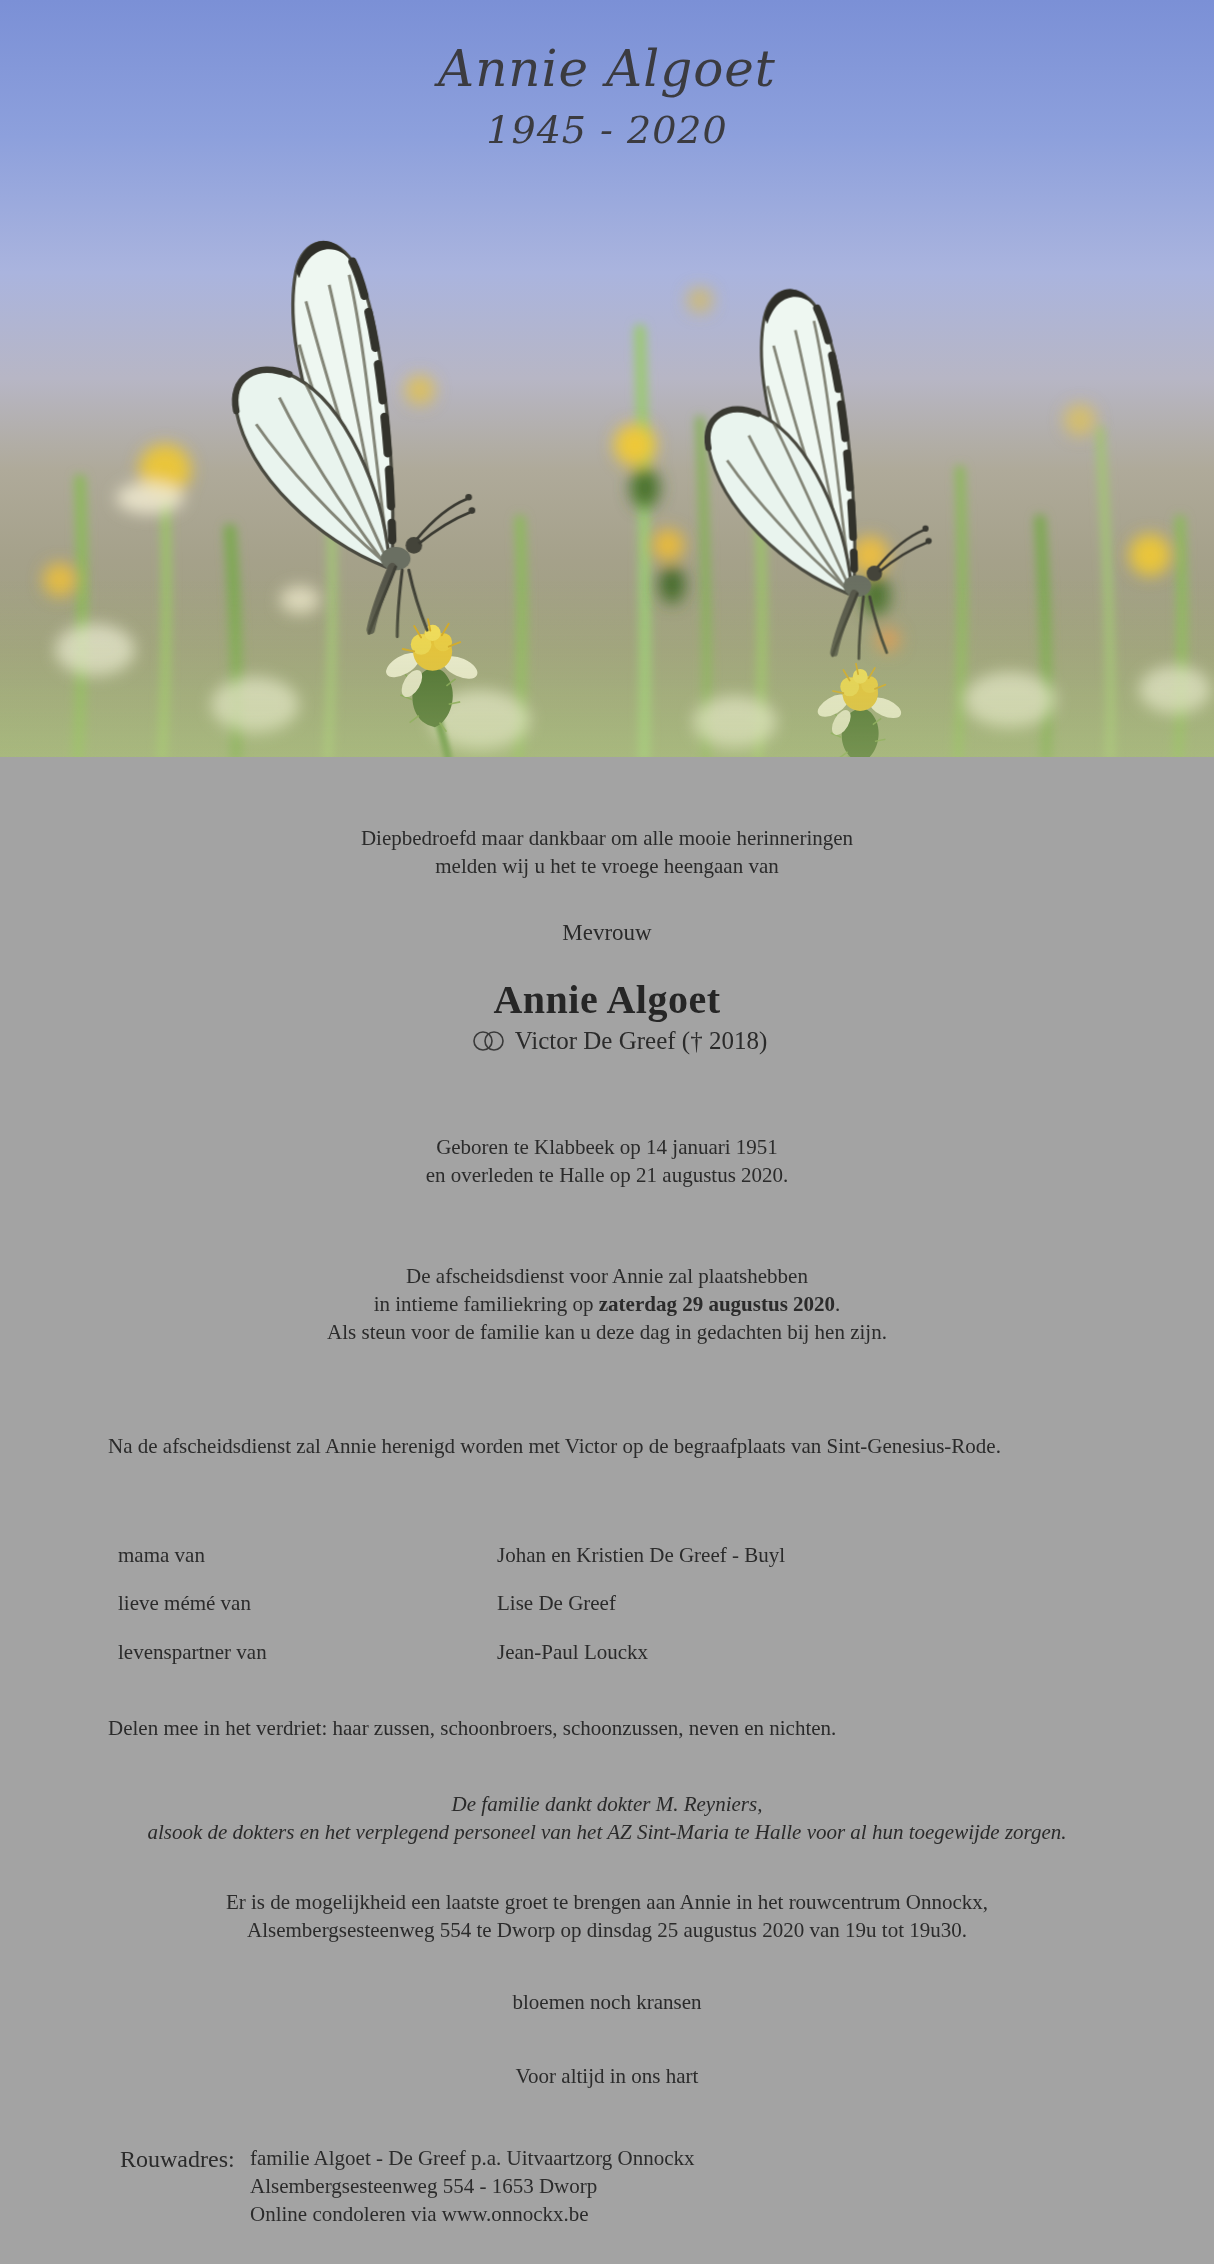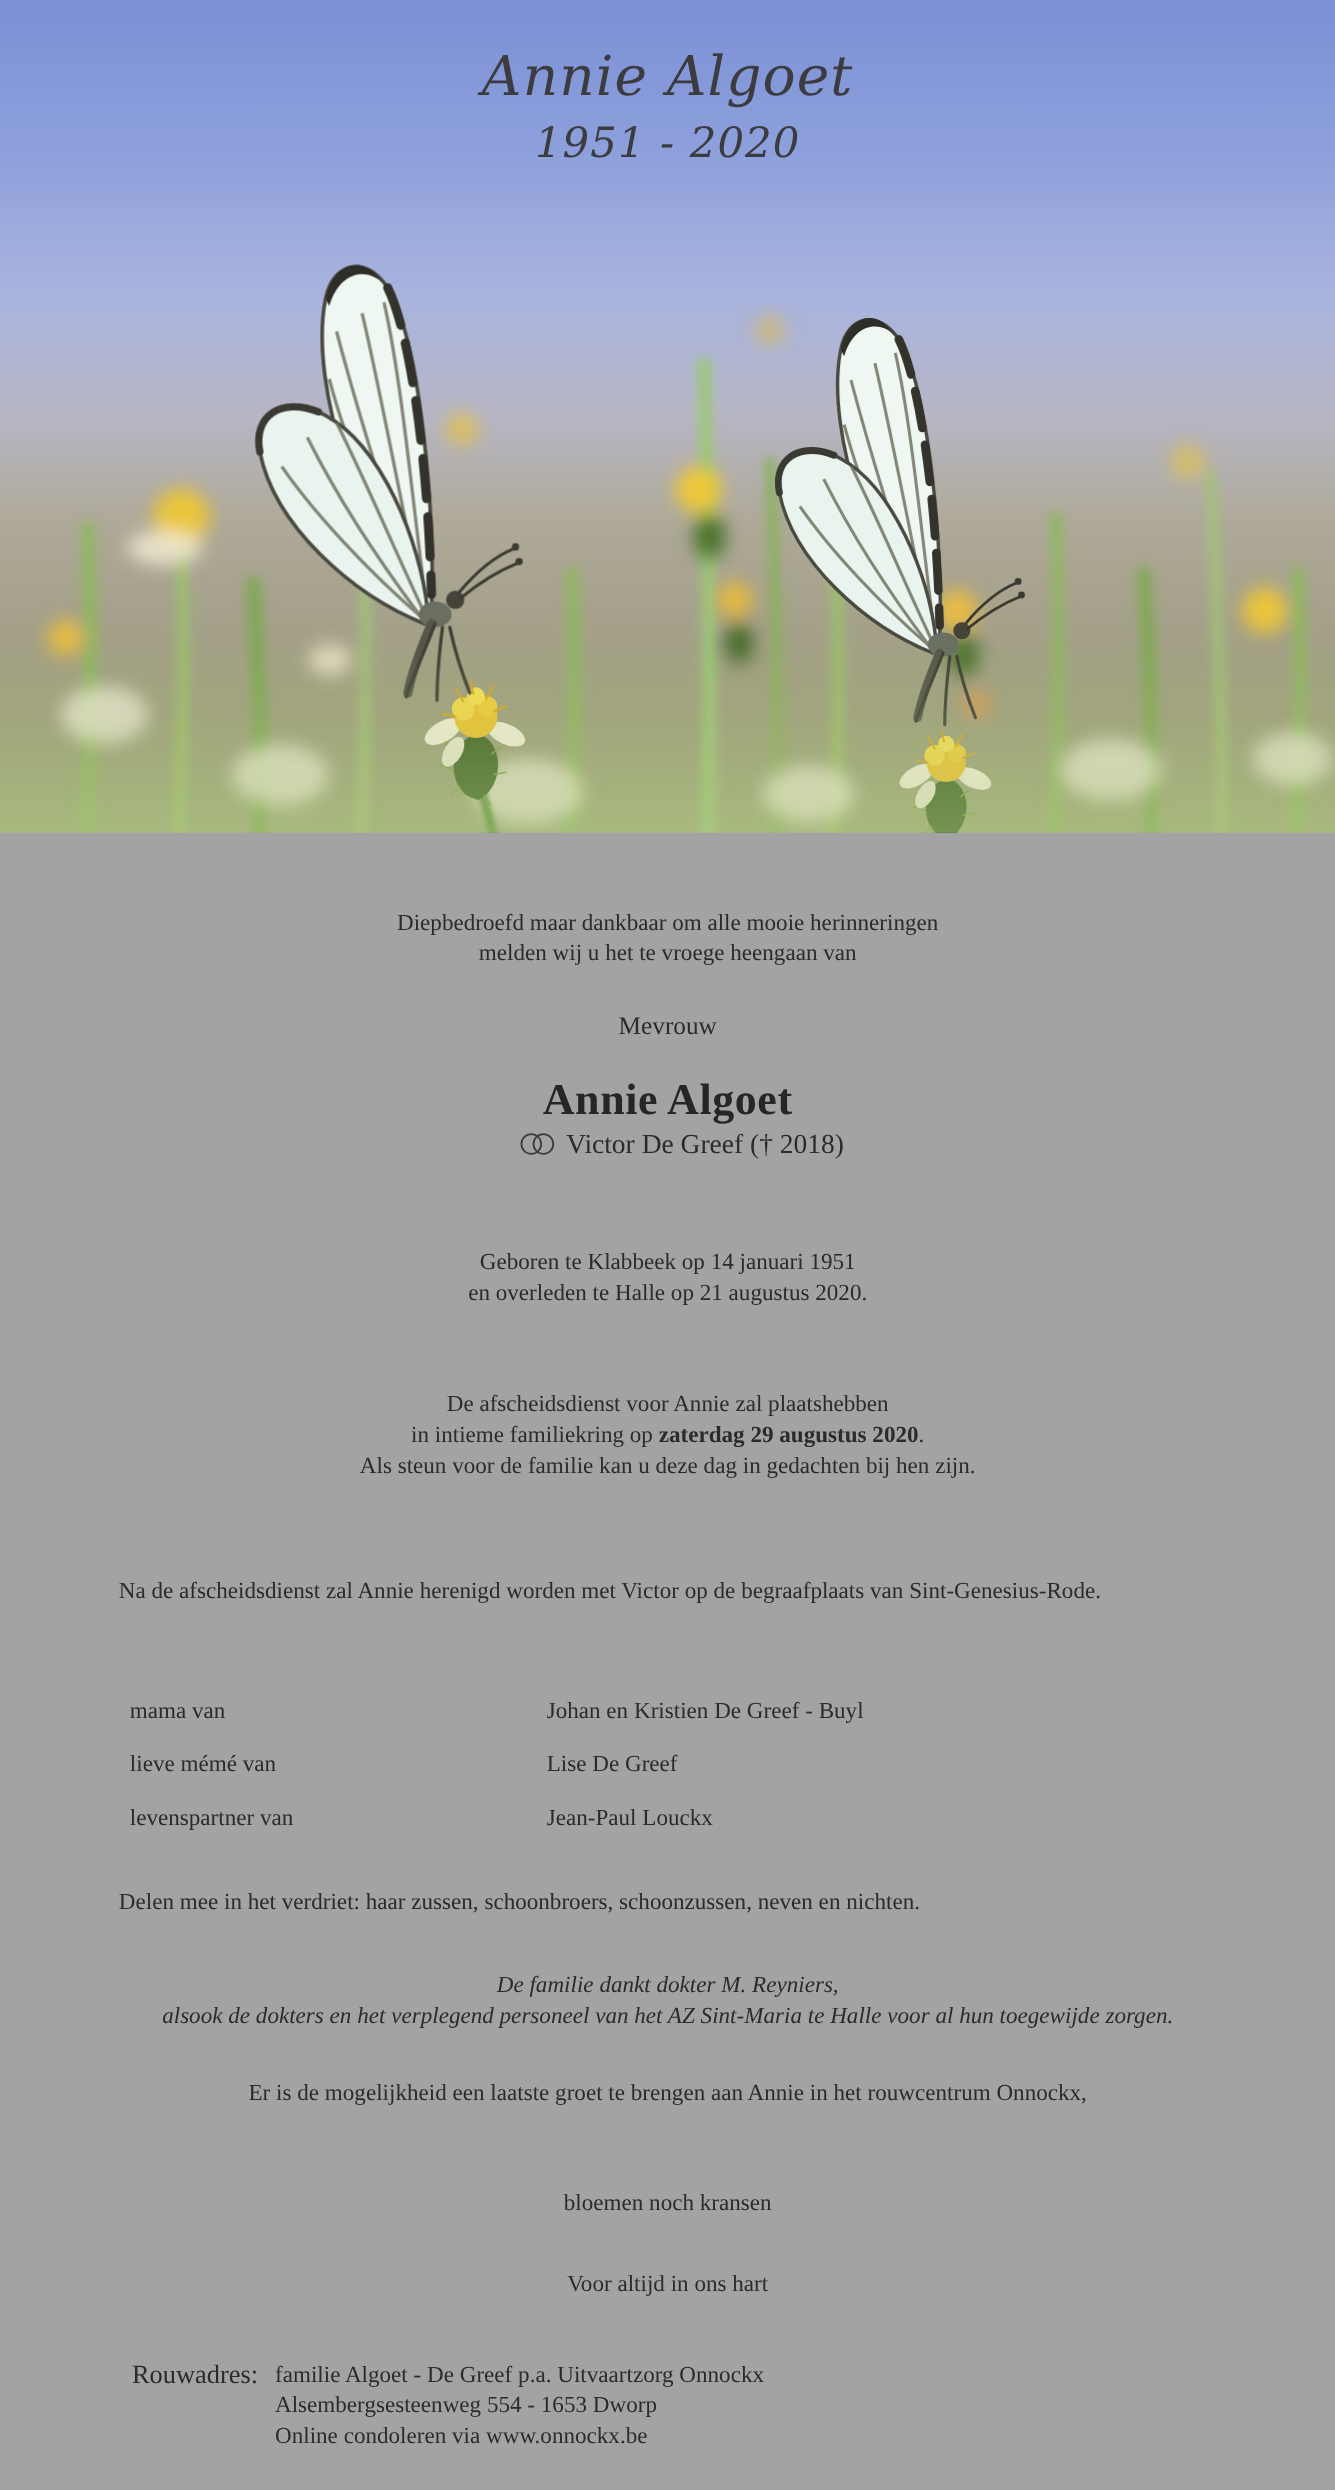--- a/index.html
+++ b/index.html
@@ -182,21 +182,21 @@
       <use href="#tridax-flower" transform="translate(428,672) scale(1.15)"></use>
       <use href="#tridax-flower" transform="translate(856,712) scale(1.05)"></use>
 
       <use href="#butterfly" transform="translate(120,215) scale(1.66)"></use>
       <use href="#butterfly" transform="translate(600,265) scale(1.55)"></use>
 
       <rect x="0" y="580" width="1214" height="177" fill="url(#bottomGreen)"></rect>
     </svg>
 
     <div class="abs center photo-title">Annie Algoet</div>
-    <div class="abs center photo-years">1951 - 2020</div>
+    <div class="abs center photo-years">1945 - 2020</div>
   </div>
 
   <div class="abs center body-txt" style="top:824px">Diepbedroefd maar dankbaar om alle mooie herinneringen</div>
   <div class="abs center body-txt" style="top:852px">melden wij u het te vroege heengaan van</div>
 
   <div class="abs center salutation" style="top:920px">Mevrouw</div>
 
   <div class="abs center deceased-name" style="top:976px">Annie Algoet</div>
 
   <div class="abs center spouse-line" style="top:1027px">
@@ -231,20 +231,21 @@
       <span class="rel-value" style="top:1640px">Jean-Paul Louckx</span>
     </div>
   </div>
 
   <div class="abs left-col body-txt" style="top:1714px">Delen mee in het verdriet: haar zussen, schoonbroers, schoonzussen, neven en nichten.</div>
 
   <div class="abs center body-txt italic" style="top:1790px">De familie dankt dokter M. Reyniers,</div>
   <div class="abs center body-txt italic" style="top:1818px">alsook de dokters en het verplegend personeel van het AZ Sint-Maria te Halle voor al hun toegewijde zorgen.</div>
 
   <div class="abs center body-txt" style="top:1888px">Er is de mogelijkheid een laatste groet te brengen aan Annie in het rouwcentrum Onnockx,</div>
+  <div class="abs center body-txt" style="top:1916px">Alsembergsesteenweg 554 te Dworp op dinsdag 25 augustus 2020 van 19u tot 19u30.</div>
 
   <div class="abs center body-txt" style="top:2062px">Voor altijd in ons hart</div>
 
   <div class="abs center body-txt" style="top:1988px">bloemen noch kransen</div>
 
   <div>
     <span class="addr-label" style="top:2146px">Rouwadres:</span>
     <span class="addr-line" style="top:2146px">familie Algoet - De Greef p.a. Uitvaartzorg Onnockx</span>
     <span class="addr-line" style="top:2174px">Alsembergsesteenweg 554 - 1653 Dworp</span>
     <span class="addr-line" style="top:2202px">Online condoleren via www.onnockx.be</span>

